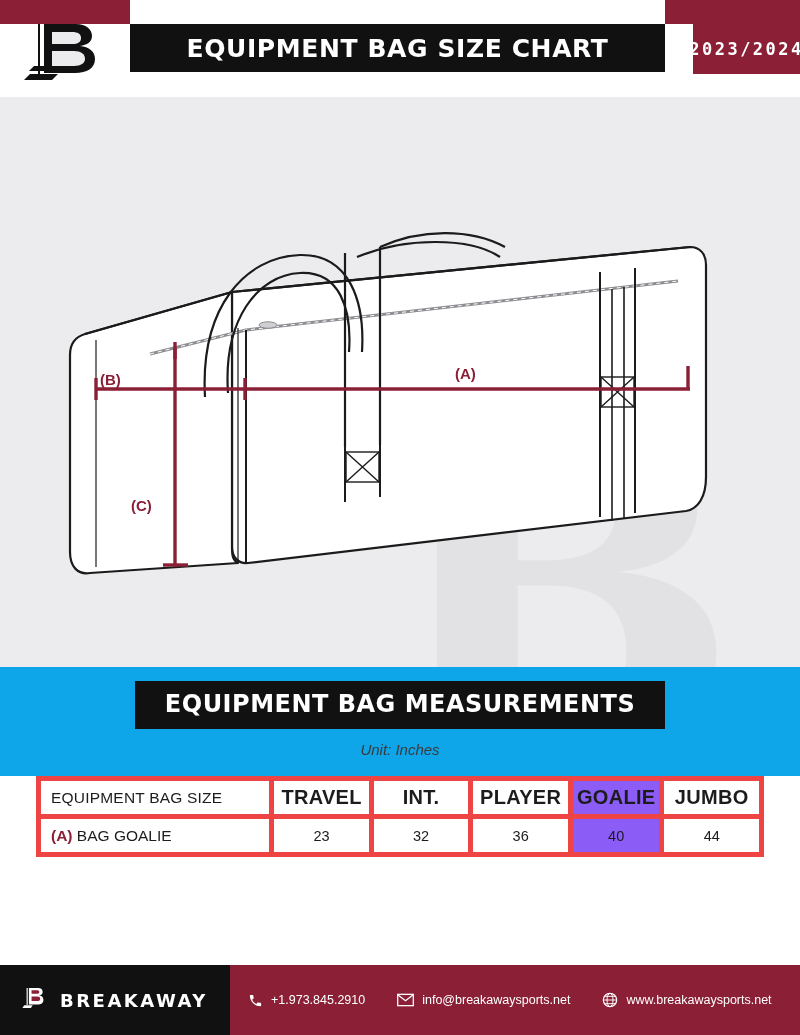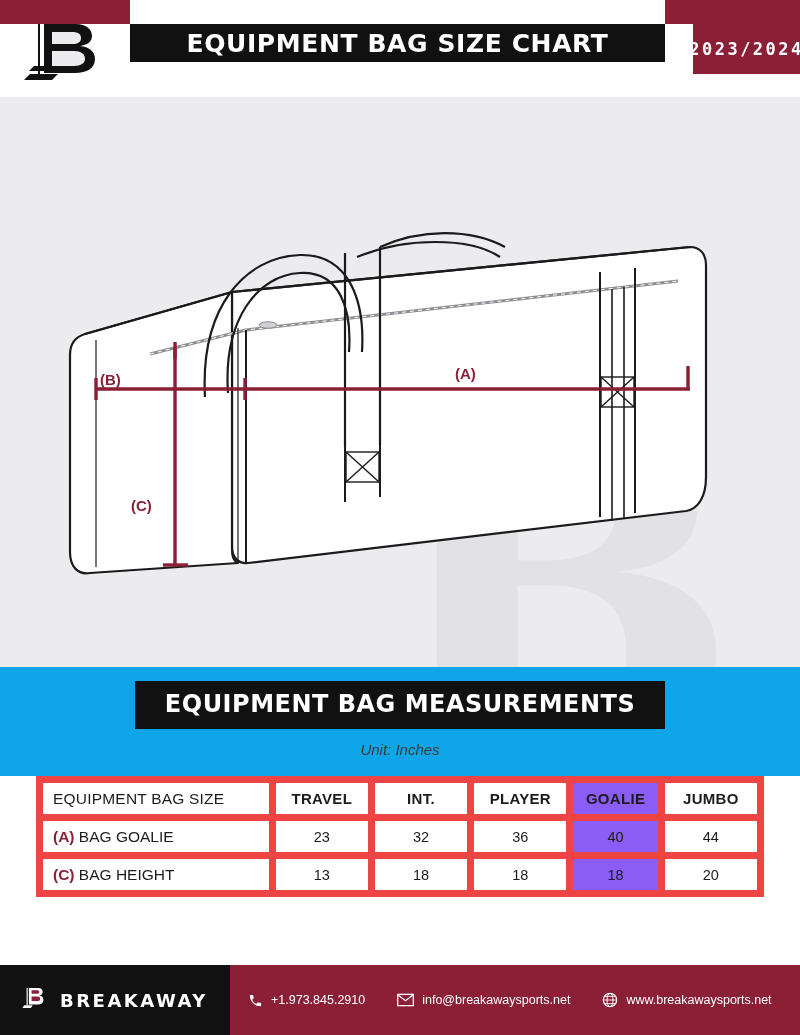--- a/index.html
+++ b/index.html
@@ -35,21 +35,21 @@
   }
   .logo-mark {
     position: absolute;
     left: 22px; top: 18px;
     width: 92px; height: 66px;
   }
   .title-bar {
     position: absolute;
     left: 130px; top: 24px;
     right: 135px;
-    height: 38px;
+    height: 48px;
     background: #111111;
     display: flex;
     align-items: center;
     justify-content: center;
   }
   .title-bar .title-text {
     color: #ffffff;
     font-size: 25px;
     font-weight: 700;
     letter-spacing: 0.6px;
@@ -137,31 +137,31 @@
   .table-wrap {
     background: #ffffff;
     padding: 0 36px;
   }
   table {
     width: 100%;
     border-collapse: collapse;
     table-layout: fixed;
   }
   table td, table th {
-    border: 7px solid #ef4444;
+    border: 5px solid #ef4444;
     height: 38px;
     font-size: 14.5px;
     color: #1c1c1c;
     text-align: center;
     font-weight: 400;
     font-family: "Liberation Sans", sans-serif;
   }
   thead th {
     font-weight: 700;
-    font-size: 15px;
+    font-size: 20px;
     letter-spacing: 0.3px;
   }
   thead th.rowlabel-head {
     text-align: left;
     padding-left: 10px;
     font-weight: 400;
     font-size: 15.5px;
     letter-spacing: 0.2px;
   }
   tbody td.rowlabel {
@@ -349,31 +349,20 @@
         <tr>
           <td class="rowlabel">
             <span class="tag">(A)</span>
             <span>BAG GOALIE</span>
           </td>
           <td>23</td>
           <td>32</td>
           <td>36</td>
           <td class="shade">40</td>
           <td>44</td>
-        </tr>
-        <tr>
-          <td class="rowlabel">
-            <span class="tag">(C)</span>
-            <span>BAG HEIGHT</span>
-          </td>
-          <td>13</td>
-          <td>18</td>
-          <td>18</td>
-          <td class="shade">18</td>
-          <td>20</td>
         </tr>
       </tbody>
     </table>
   </div>
 
   <div class="footer">
     <div class="footer-left">
       <span>
         <svg viewBox="0 0 34 30" width="26" height="24" aria-hidden="true">
           <path d="M6 2 H7.5 V24 H6 Z" fill="#fff"></path>

